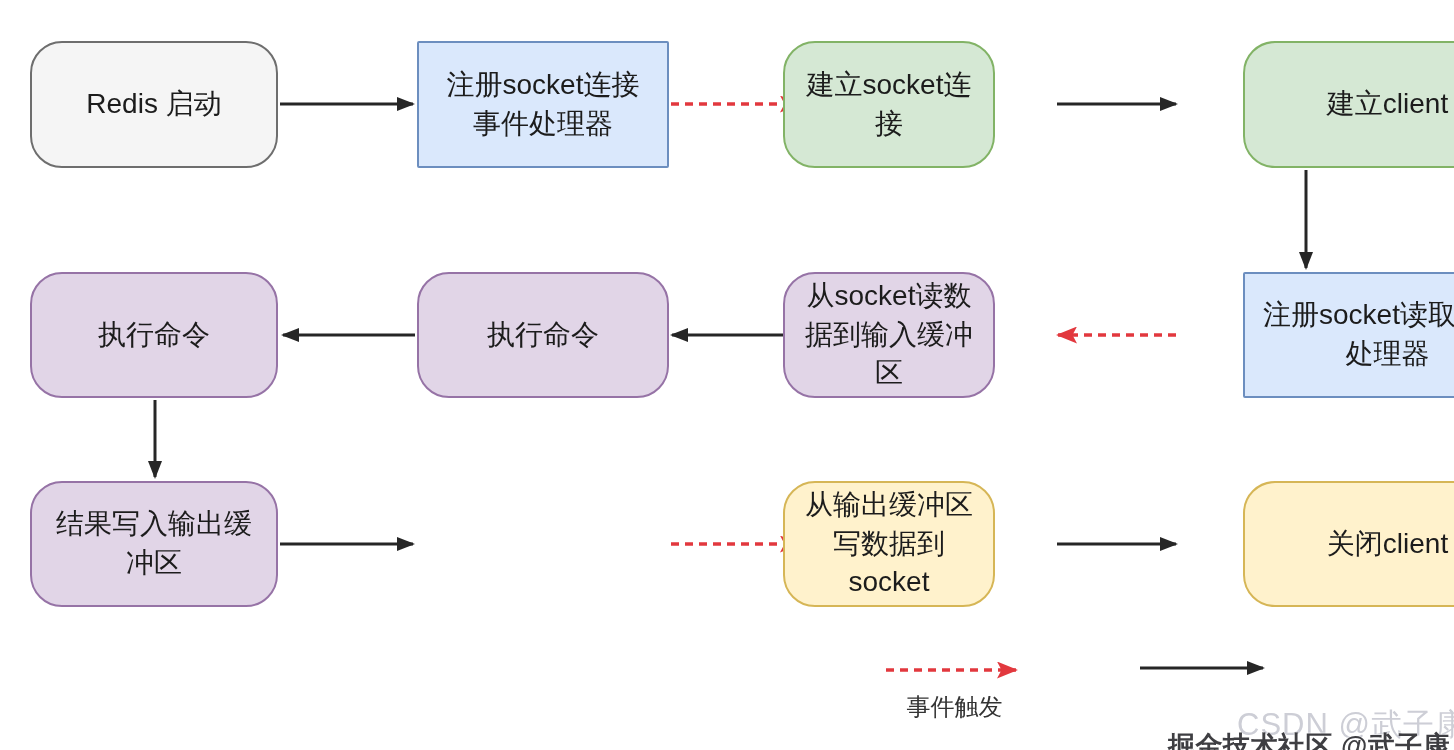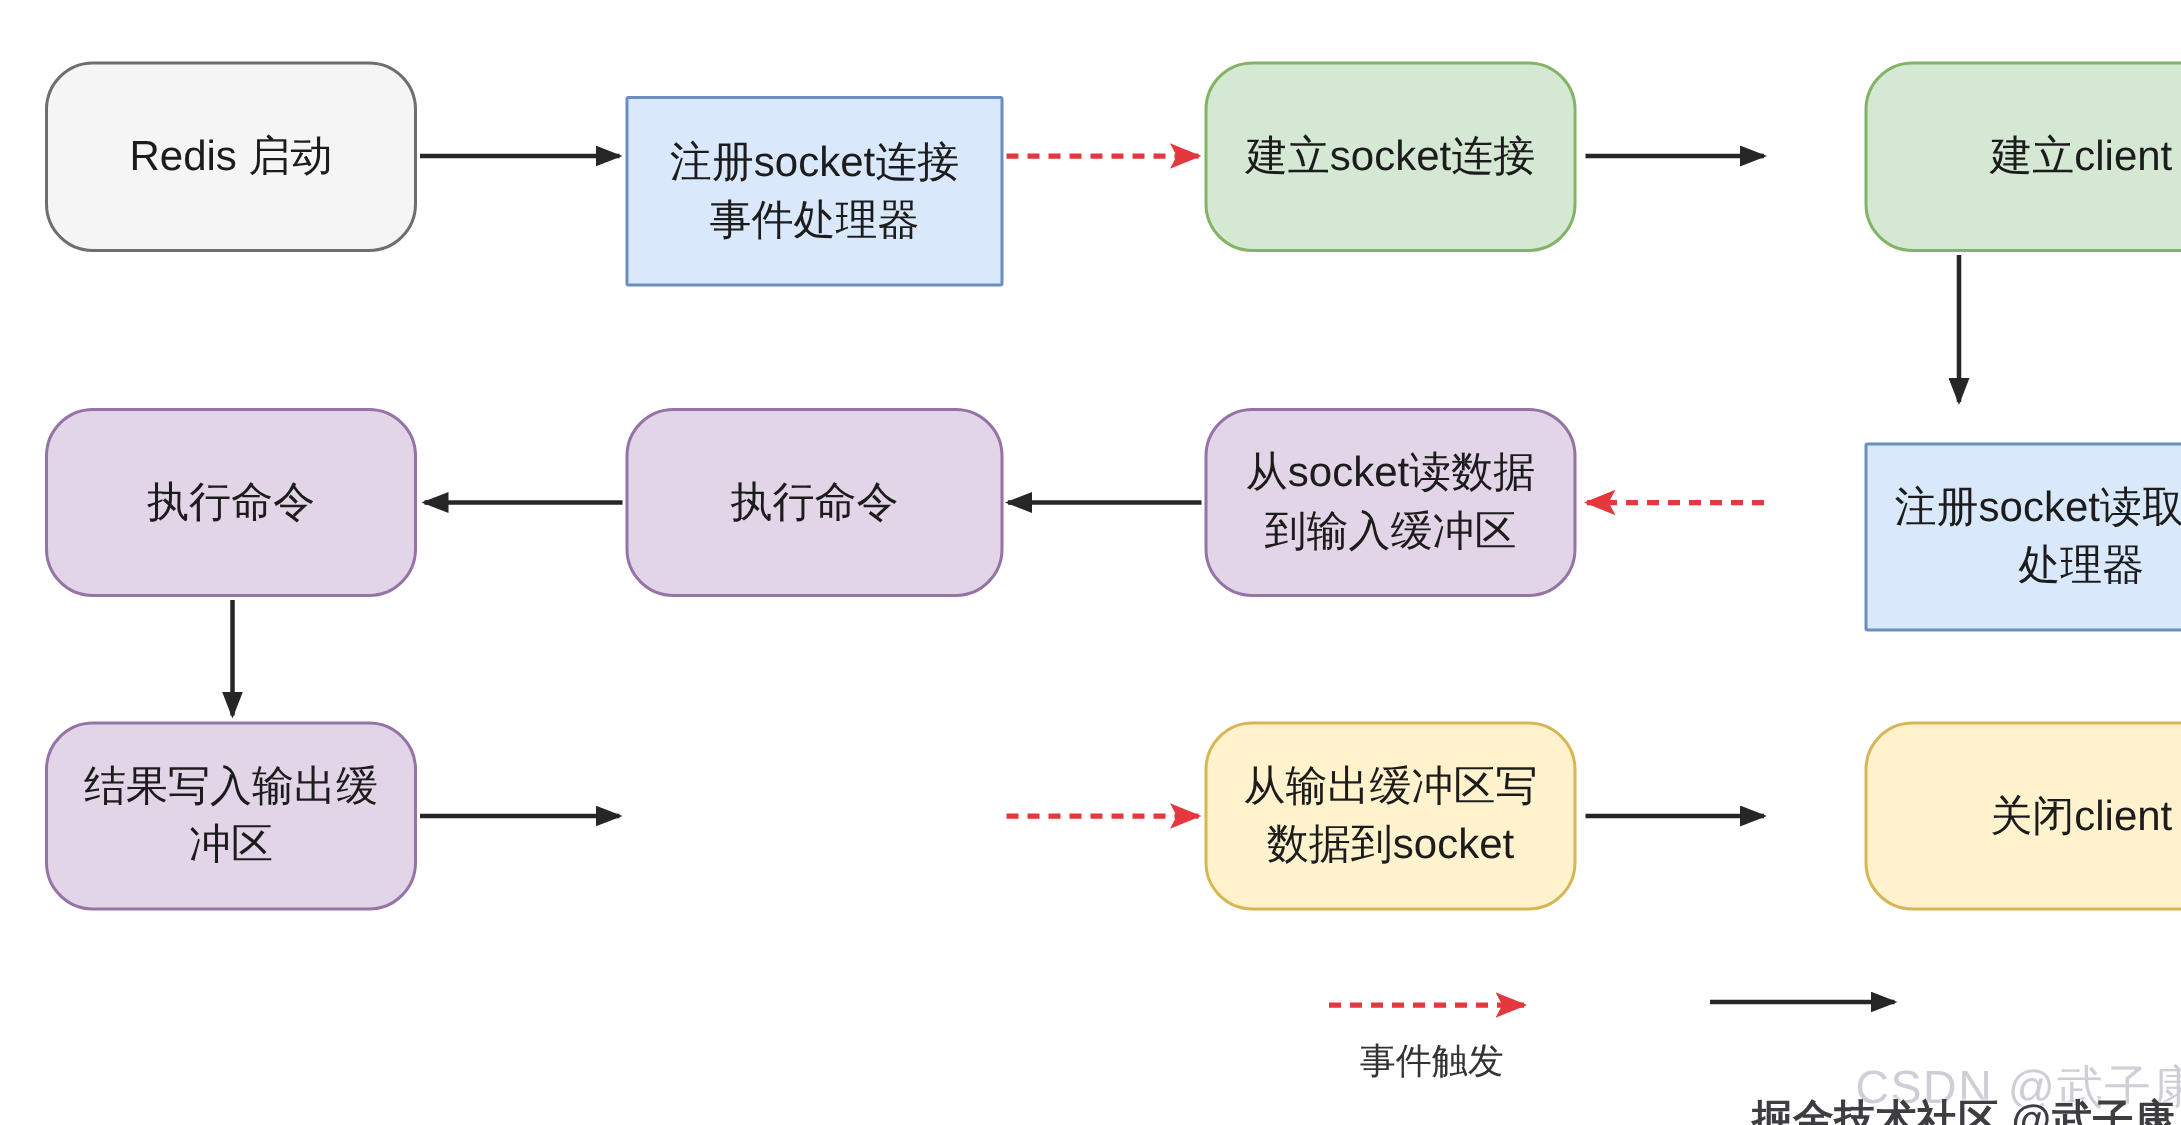--- a/index.html
+++ b/index.html
@@ -28,31 +28,31 @@
     align-items: center;
     justify-content: center;
     text-align: center;
     box-sizing: border-box;
     font-size: 28px;
     line-height: 1.38;
     color: #1c1c1c;
     padding: 0 16px;
   }
   .node.rounded { border-radius: 32px; }
-  .node.rect    { border-radius: 2px; margin-top: 23px; }
+  .node.rect    { border-radius: 2px; }
   .node.gray    { background: #f5f5f5; border: 2px solid #6e6e6e; }
   .node.blue    { background: #dae8fc; border: 2px solid #6c8ebf; }
   .node.green   { background: #d5e8d4; border: 2px solid #82b366; }
   .node.purple  { background: #e1d5e7; border: 2px solid #9673a6; }
   .node.yellow  { background: #fff2cc; border: 2px solid #d6b656; }
 
   
   .c1 { left: 30px;  width: 248px; }
   .c2 { left: 417px; width: 252px; }
-  .c3 { left: 803px; width: 248px; }
+  .c3 { left: 783px; width: 212px; }
   .c4 { left: 1243px;width: 289px; text-align: center; }
   .r1 { top: 41px;  height: 127px; }
   .r2 { top: 272px; height: 126px; }
   .r3 { top: 481px; height: 126px; }
 
   .legend-label {
     position: absolute;
     left: 882px;
     top: 691px;
     width: 145px;

